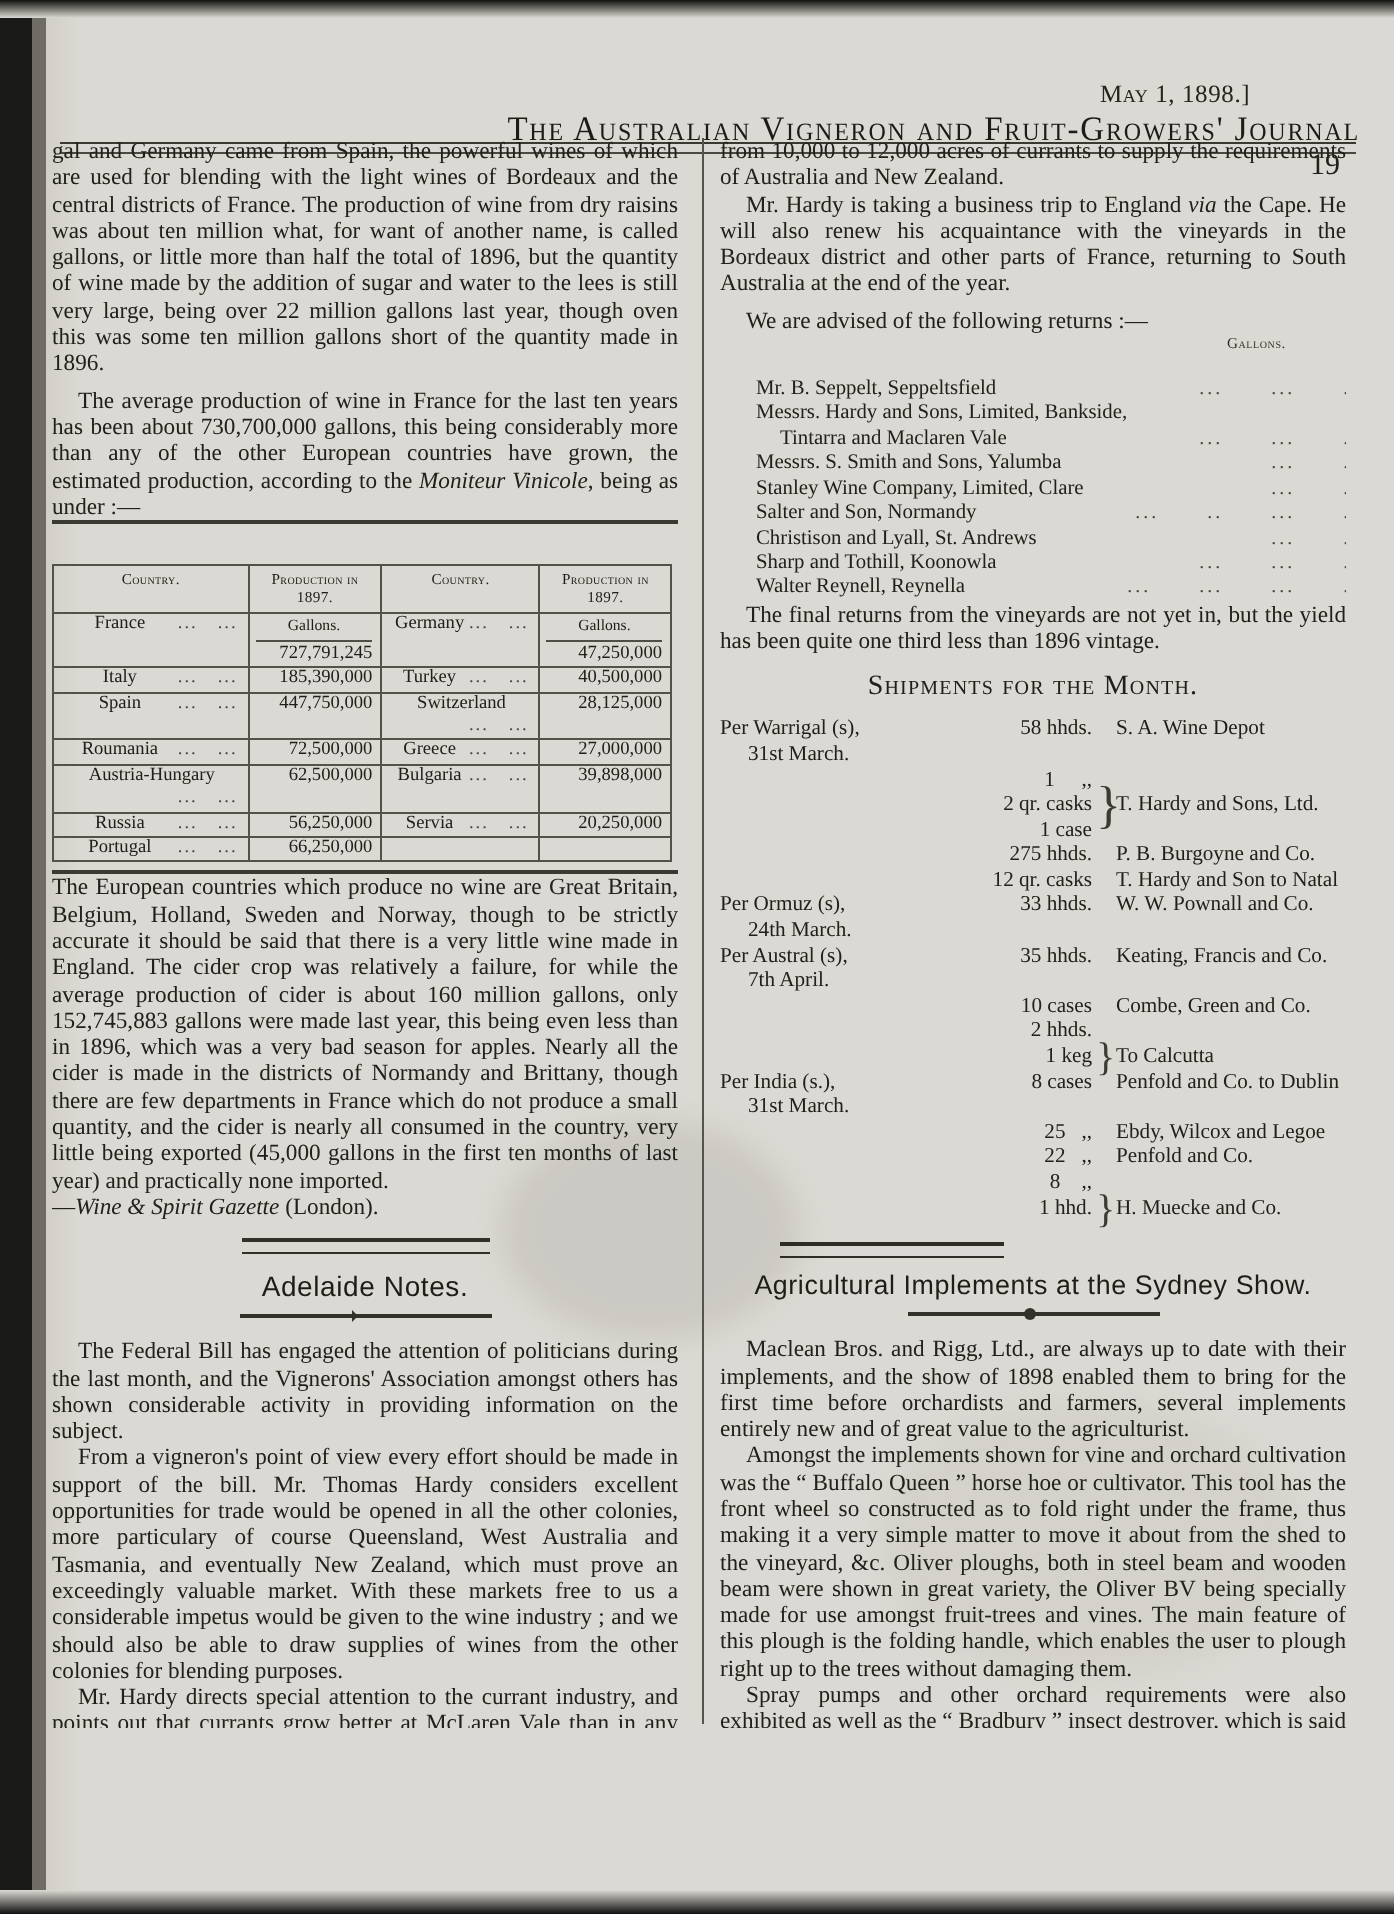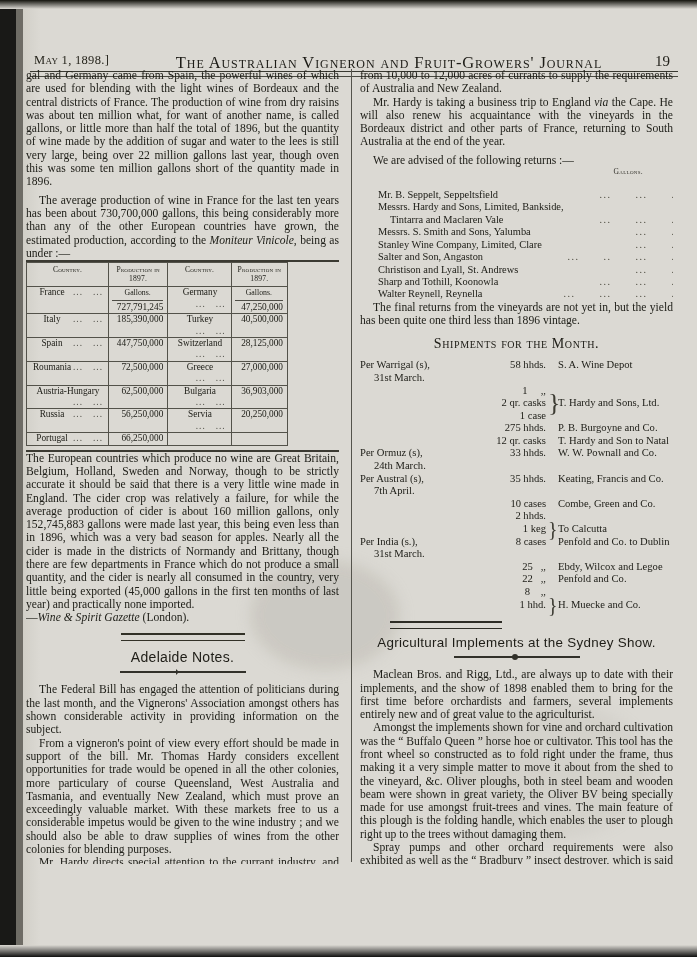--- a/index.html
+++ b/index.html
@@ -14,22 +14,22 @@
           radial-gradient(ellipse at 18% 88%, rgba(120,118,112,.22) 0%, rgba(120,118,112,0) 60%);
         filter:contrast(1.02);}
   #page:after{content:"";position:absolute;left:0;right:0;bottom:0;height:12px;
         background:linear-gradient(#d9d7d1,#121211);}
   #page:before{content:"";position:absolute;left:0;right:0;top:0;height:9px;
         background:linear-gradient(#15150f,#d9d7d1);}
 
   #sheet{position:absolute;left:24px;top:9px;width:661px;height:925px;}
 
   
-  .masthead{position:absolute;left:4px;top:44px;width:652px;height:30px;
-            display:flex;align-items:flex-start;}
+  .masthead{position:absolute;left:4px;top:31px;width:652px;height:30px;
+            display:flex;align-items:flex-end;flex-direction:column;}
   .issue-date{font-variant:small-caps;font-size:12.5px;letter-spacing:.3px;
               color:#28271f;width:130px;padding-left:6px;}
   .journal-title{flex:1;text-align:center;font-size:16.5px;letter-spacing:.9px;
                  font-variant:small-caps;color:#1e1d18;white-space:nowrap;
                  transform:scaleY(1.04);}
   .page-number{width:56px;text-align:right;font-size:15px;color:#23221c;
                padding-right:10px;}
   .rule-double{position:absolute;left:6px;top:62px;width:648px;height:4px;
                border-top:1.6px solid #3a3a33;border-bottom:1.1px solid #4a4a42;}
 
@@ -43,21 +43,21 @@
 
   p, .p{margin:0 0 0px 0;font-size:11.6px;line-height:13.3px;
         text-align:justify;color:#23231d;
         text-rendering:optimizeLegibility;}
   p.indent{text-indent:13px;}
   .sp{height:5px;}
 
   i,.it{font-style:italic;}
 
   
-  .prod-table{width:262px;border-collapse:collapse;margin:0 0 4px 0;
+  .prod-table{width:310px;border-collapse:collapse;margin:20px 0 4px 0;
               font-size:9.3px;color:#22221c;}
   .prod-table td,.prod-table th{border:1px solid #54534b;padding:0 3px;
               vertical-align:top;line-height:11.4px;}
   .prod-table th{font-weight:normal;text-align:center;font-size:7.6px;
               font-variant:small-caps;letter-spacing:.2px;padding:3px 2px;line-height:8.6px;}
   .prod-table td.country{text-align:center;padding-left:4px;white-space:nowrap;}
   .prod-table td.val{text-align:right;padding-right:4px;white-space:nowrap;}
   .dots{color:#4b4a43;letter-spacing:1px;float:right;padding-right:2px;}
   .gal-head{text-align:center;font-size:7.8px;border-bottom:1px solid #4f4e47;
             padding-bottom:1px;margin-bottom:1px;}
@@ -160,21 +160,21 @@
                 <tr>
                   <td class="country">Roumania<span class="dots">...&nbsp;&nbsp;&nbsp;...</span></td>
                   <td class="val">72,500,000</td>
                   <td class="country">Greece<span class="dots">...&nbsp;&nbsp;&nbsp;...</span></td>
                   <td class="val">27,000,000</td>
                 </tr>
                 <tr>
                   <td class="country">Austria-Hungary<span class="dots">...&nbsp;&nbsp;&nbsp;...</span></td>
                   <td class="val">62,500,000</td>
                   <td class="country">Bulgaria<span class="dots">...&nbsp;&nbsp;&nbsp;...</span></td>
-                  <td class="val">36,903,000</td>
+                  <td class="val">39,898,000</td>
                 </tr>
                 <tr>
                   <td class="country">Russia<span class="dots">...&nbsp;&nbsp;&nbsp;...</span></td>
                   <td class="val">56,250,000</td>
                   <td class="country">Servia<span class="dots">...&nbsp;&nbsp;&nbsp;...</span></td>
                   <td class="val">20,250,000</td>
                 </tr>
                 <tr>
                   <td class="country">Portugal<span class="dots">...&nbsp;&nbsp;&nbsp;...</span></td>
                   <td class="val">66,250,000</td>
@@ -223,21 +223,21 @@
               </tr>
               <tr>
                 <td class="nm">Messrs. S. Smith and Sons, Yalumba</td>
                 <td class="dt">...&nbsp;&nbsp;&nbsp;&nbsp;&nbsp;&nbsp;...</td>
               </tr>
               <tr>
                 <td class="nm">Stanley Wine Company, Limited, Clare</td>
                 <td class="dt">...&nbsp;&nbsp;&nbsp;&nbsp;&nbsp;&nbsp;...</td>
               </tr>
               <tr>
-                <td class="nm">Salter and Son, Angaston</td>
+                <td class="nm">Salter and Son, Normandy</td>
                 <td class="dt">...&nbsp;&nbsp;&nbsp;&nbsp;&nbsp;&nbsp;..&nbsp;&nbsp;&nbsp;&nbsp;&nbsp;&nbsp;...&nbsp;&nbsp;&nbsp;&nbsp;&nbsp;&nbsp;...</td>
               </tr>
               <tr>
                 <td class="nm">Christison and Lyall, St. Andrews</td>
                 <td class="dt">...&nbsp;&nbsp;&nbsp;&nbsp;&nbsp;&nbsp;...</td>
               </tr>
               <tr>
                 <td class="nm">Sharp and Tothill, Koonowla</td>
                 <td class="dt">...&nbsp;&nbsp;&nbsp;&nbsp;&nbsp;&nbsp;...&nbsp;&nbsp;&nbsp;&nbsp;&nbsp;&nbsp;...</td>
               </tr>

